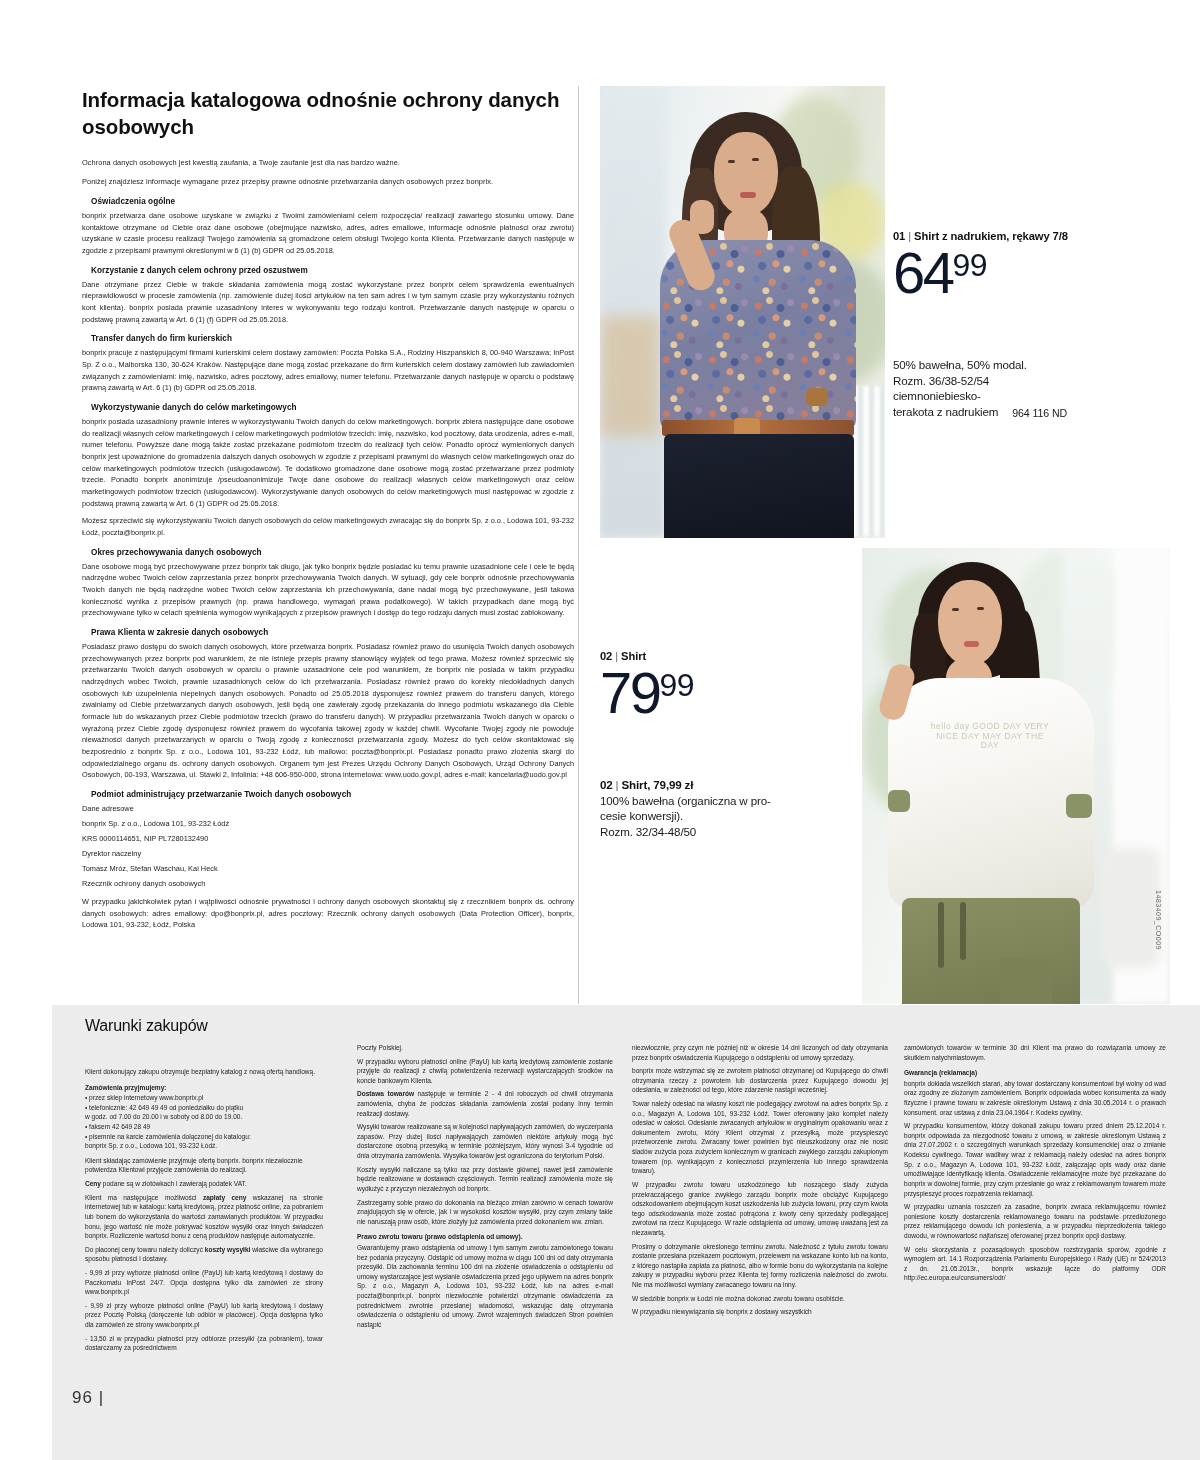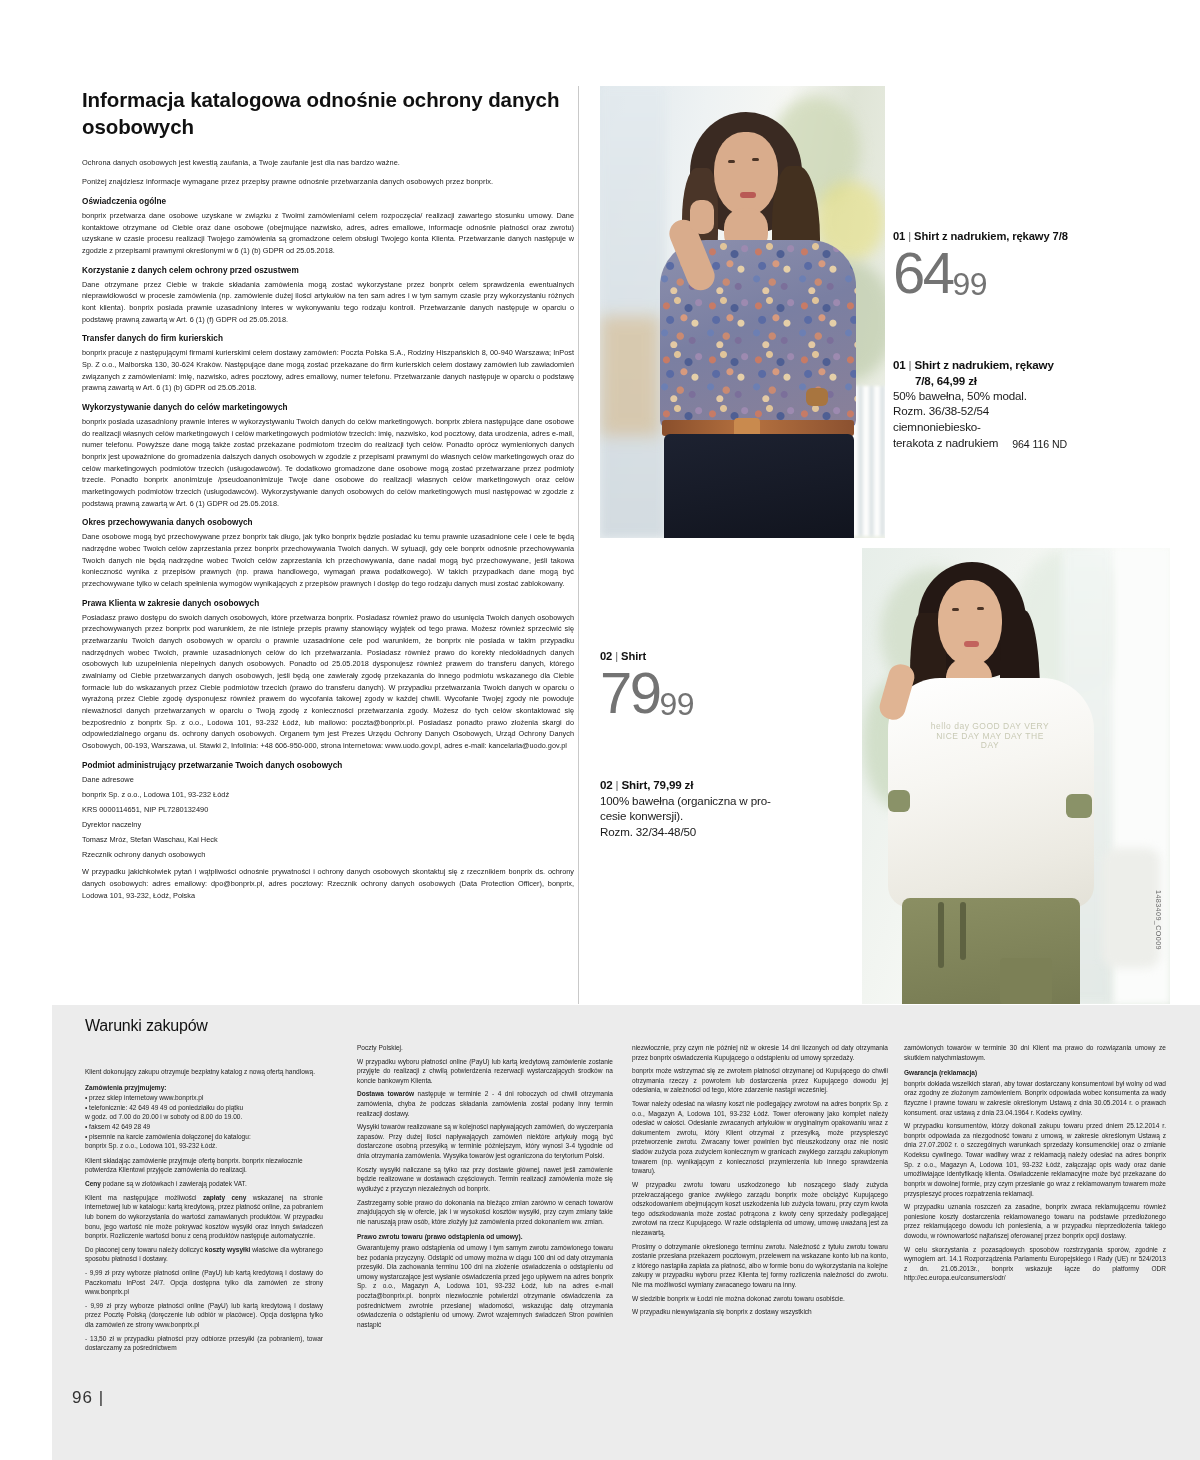--- a/index.html
+++ b/index.html
@@ -18,40 +18,40 @@
   .top-section { position: absolute; left:0; top:0; width:1200px; height:1005px; background:#fff; }
 
   .privacy-col {
     position: absolute; left: 82px; top: 86px; width: 492px;
   }
   .privacy-title {
     font-size: 20.5px; font-weight: bold; line-height: 1.34;
     letter-spacing: -0.1px; margin: 0 0 16px 0; color:#111;
   }
   .p-lead { font-size: 7.4px; line-height: 1.62; margin: 0 0 7px 0; color:#1c1c1c; letter-spacing:0.06px;}
-  .p-h { font-size: 8.2px; font-weight: bold; margin: 9px 0 4px 0; color:#111; letter-spacing:0.05px;}
+  .p-h { font-size: 8.2px; font-weight: bold; margin: 9px 0 4px 9px; color:#111; letter-spacing:0.05px;}
   .p-b { font-size: 7.3px; line-height: 1.6; margin: 0 0 6px 0; text-align: justify; color:#222; letter-spacing:0.02px;}
   .p-s { font-size: 7.4px; line-height: 1.75; margin: 0 0 2px 0; color:#222;}
 
   .vert-divider {
     position:absolute; left: 578px; top: 86px; width:1px; height: 918px; background:#c9c9c9;
   }
 
   
   .prod1-photo {
     position:absolute; left: 600px; top: 86px; width: 285px; height: 452px;
     overflow:hidden; background:#e9eef1;
   }
   .prod1-info { position:absolute; left: 893px; top: 230px; width: 290px; }
   .prod2-info { position:absolute; left: 600px; top: 650px; width: 265px; }
 
   .prod-caption { font-size: 11.2px; font-weight: bold; color:#111; letter-spacing:-0.1px; margin:0 0 4px 0;}
   .prod-caption .sep { font-weight:400; color:#666; padding: 0 3px; }
 
-  .price { font-size: 58px; font-weight: 300; line-height: 0.92; letter-spacing:-2.5px; color:#737373; display:flex; align-items:flex-end; }
+  .price { font-size: 58px; font-weight: 300; line-height: 0.92; letter-spacing:-2.5px; color:#0f172a; display:flex; align-items:flex-start; }
   .price .cents { font-size: 32px; font-weight: 400; letter-spacing:-0.5px; margin-top: 5px; }
 
   .desc { margin-top: 6px; }
   .desc-head { font-size: 11.6px; font-weight: bold; line-height:1.32; color:#111; letter-spacing:-0.15px; margin:0; }
   .desc-head .sep { font-weight:400; color:#666; padding:0 3px; }
   .desc-line { font-size: 11.6px; line-height: 1.34; color:#1a1a1a; letter-spacing:-0.15px; }
   .desc-artno { font-size: 10.6px; color:#1a1a1a; letter-spacing:-0.1px; }
   .desc-lastrow { display:flex; align-items:flex-end; gap: 14px; }
   .desc-lastrow .left { flex: 0 0 auto; }
 
@@ -149,20 +149,21 @@
 
       <div class="p-h">Korzystanie z danych celem ochrony przed oszustwem</div>
       <p class="p-b">Dane otrzymane przez Ciebie w trakcie składania zamówienia mogą zostać wykorzystane przez bonprix celem sprawdzenia ewentualnych nieprawidłowości w procesie zamówienia (np. zamówienie dużej ilości artykułów na ten sam adres i w tym samym czasie przy wykorzystaniu różnych kont klienta). bonprix posiada prawnie uzasadniony interes w wykonywaniu tego rodzaju kontroli. Przetwarzanie danych następuje w oparciu o podstawę prawną zawartą w Art. 6 (1) (f) GDPR od 25.05.2018.</p>
 
       <div class="p-h">Transfer danych do firm kurierskich</div>
       <p class="p-b">bonprix pracuje z następującymi firmami kurierskimi celem dostawy zamówień: Poczta Polska S.A., Rodziny Hiszpańskich 8, 00-940 Warszawa; InPost Sp. Z o.o., Malborska 130, 30-624 Kraków. Następujące dane mogą zostać przekazane do firm kurierskich celem dostawy zamówień lub zawiadomień związanych z zamówieniami: imię, nazwisko, adres pocztowy, adres emailowy, numer telefonu. Przetwarzanie danych następuje w oparciu o podstawę prawną zawartą w Art. 6 (1) (b) GDPR od 25.05.2018.</p>
 
       <div class="p-h">Wykorzystywanie danych do celów marketingowych</div>
       <p class="p-b">bonprix posiada uzasadniony prawnie interes w wykorzystywaniu Twoich danych do celów marketingowych. bonprix zbiera następujące dane osobowe do realizacji własnych celów marketingowych i celów marketingowych podmiotów trzecich: imię, nazwisko, kod pocztowy, data urodzenia, adres e-mail, numer telefonu. Powyższe dane mogą także zostać przekazane podmiotom trzecim do realizacji tych celów. Ponadto oprócz wymienionych danych bonprix jest upoważnione do gromadzenia dalszych danych osobowych w zgodzie z przepisami prawnymi do własnych celów marketingowych oraz do celów marketingowych podmiotów trzecich (usługodawców). Te dodatkowo gromadzone dane osobowe mogą zostać przetwarzane przez podmioty trzecie. Ponadto bonprix anonimizuje /pseudoanonimizuje Twoje dane osobowe do realizacji własnych celów marketingowych oraz celów marketingowych podmiotów trzecich (usługodawców). Wykorzystywanie danych osobowych do celów marketingowych musi następować w zgodzie z podstawą prawną zawartą w Art. 6 (1) GDPR od 25.05.2018.</p>
 
+      <p class="p-b">Możesz sprzeciwić się wykorzystywaniu Twoich danych osobowych do celów marketingowych zwracając się do bonprix Sp. z o.o., Lodowa 101, 93-232 Łódź, poczta@bonprix.pl.</p>
 
       <div class="p-h">Okres przechowywania danych osobowych</div>
       <p class="p-b">Dane osobowe mogą być przechowywane przez bonprix tak długo, jak tylko bonprix będzie posiadać ku temu prawnie uzasadnione cele i cele te będą nadrzędne wobec Twoich celów zaprzestania przez bonprix przechowywania Twoich danych. W sytuacji, gdy cele bonprix odnośnie przechowywania Twoich danych nie będą nadrzędne wobec Twoich celów zaprzestania ich przechowywania, dane  nadal  mogą być przechowywane, jeśli takowa konieczność wynika z przepisów prawnych (np. prawa handlowego, wymagań prawa podatkowego). W takich przypadkach dane mogą być  przechowywane tylko w celach spełnienia wymogów wynikających z przepisów prawnych i dostęp do tego rodzaju danych musi zostać zablokowany.</p>
 
       <div class="p-h">Prawa Klienta w zakresie danych osobowych</div>
       <p class="p-b">Posiadasz prawo dostępu do swoich danych osobowych, które przetwarza bonprix. Posiadasz również prawo do usunięcia Twoich danych osobowych przechowywanych przez bonprix pod warunkiem, że nie istnieje przepis prawny stanowiący wyjątek od tego prawa. Możesz również sprzeciwić się przetwarzaniu Twoich danych osobowych w oparciu o prawnie uzasadnione cele pod warunkiem, że bonprix nie posiada w takim przypadku nadrzędnych wobec Twoich, prawnie uzasadnionych celów do ich przetwarzania. Posiadasz również prawo do korekty  niedokładnych danych osobowych lub uzupełnienia niepełnych danych osobowych. Ponadto od 25.05.2018 dysponujesz również prawem do transferu danych, którego zwalniamy od Ciebie przetwarzanych danych osobowych, jeśli będą one zawierały zgodę przekazania do innego podmiotu wskazanego dla Ciebie formacie lub do wskazanych przez Ciebie podmiotów trzecich (prawo do transferu danych). W przypadku przetwarzania Twoich danych w oparciu o  wyrażoną przez Ciebie zgodę dysponujesz również prawem do  wycofania takowej zgody w każdej chwili. Wycofanie Twojej zgody nie powoduje nieważności danych przetwarzanych w oparciu o Twoją zgodę z  konieczności  przetwarzania zgody. Możesz do tych celów skontaktować się bezpośrednio z bonprix Sp. z o.o., Lodowa 101, 93-232 Łódź, lub mailowo: poczta@bonprix.pl. Posiadasz ponadto prawo złożenia skargi do odpowiedzialnego organu ds. ochrony danych osobowych. Organem tym jest Prezes Urzędu Ochrony Danych Osobowych, Urząd Ochrony Danych Osobowych, 00-193, Warszawa, ul. Stawki 2, Infolinia: +48 606-950-000, strona internetowa: www.uodo.gov.pl, adres e-mail: kancelaria@uodo.gov.pl</p>
 
       <div class="p-h">Podmiot administrujący przetwarzanie Twoich danych osobowych</div>
       <p class="p-s">Dane adresowe</p>
       <p class="p-s">bonprix Sp. z o.o., Lodowa 101, 93-232 Łódź</p>
@@ -207,24 +208,20 @@
 
     <div class="prod1-info">
       <div class="prod-caption">
         <span>01</span><span class="sep">|</span><span>Shirt z nadrukiem, rękawy 7/8</span>
       </div>
       <div class="price">
         <span>64</span>
           <span class="cents">99</span>
       </div>
       <div class="desc" style="margin-top:58px;">
-        <div class="desc-head">
-          <span>01</span><span class="sep">|</span><span>Shirt z nadrukiem, rękawy</span>
-          <div style="padding-left:22px;">7/8, 64,99 zł</div>
-        </div>
         <div class="desc-line">50% bawełna, 50% modal.</div>
         <div class="desc-line">Rozm. 36/38-52/54</div>
         <div class="desc-line">ciemnoniebiesko-</div>
         <div class="desc-lastrow">
           <div class="left desc-line">terakota z nadrukiem</div>
           <div class="desc-artno">964 116 ND</div>
         </div>
       </div>
     </div>
 

